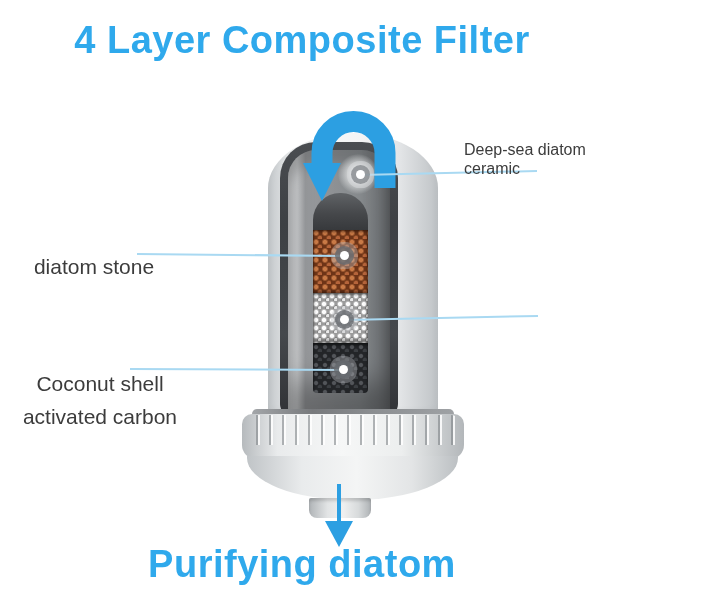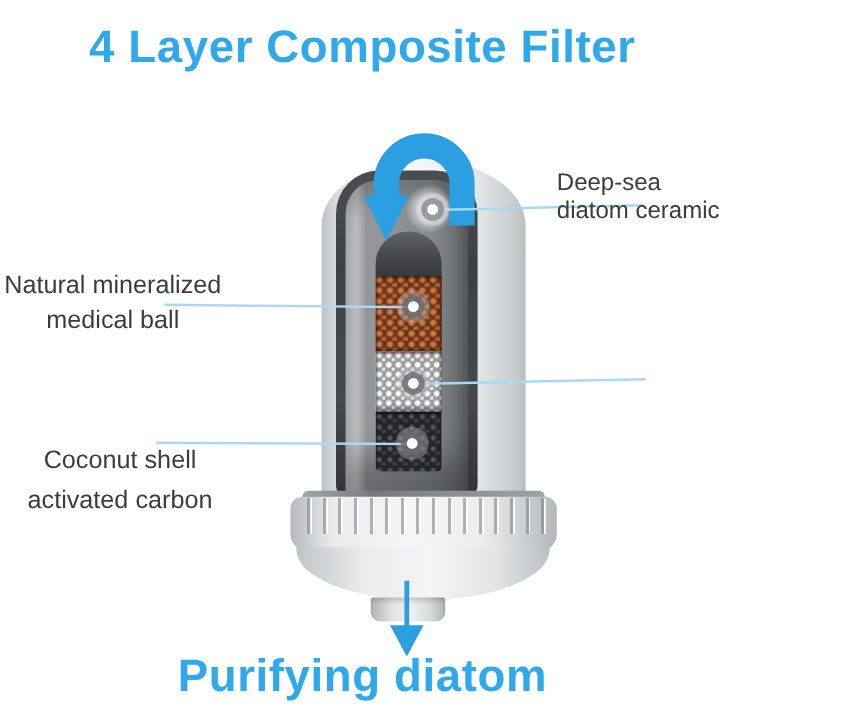--- a/index.html
+++ b/index.html
@@ -16,21 +16,21 @@
 
   .page-title{
     position:absolute;left:0;right:0;top:19px;text-align:center;
     font-size:38px;font-weight:600;color:var(--color-heading_blue);letter-spacing:0.5px;
   }
   .caption-bottom{
     position:absolute;left:0;right:0;top:543px;text-align:center;
     font-size:38px;font-weight:600;color:var(--color-heading_blue);letter-spacing:0.5px;
   }
 
-  .label{position:absolute;color:var(--color-label_text);font-size:20px;line-height:1.2;}
+  .label{position:absolute;color:var(--color-label_text);font-size:16px;line-height:1.2;}
   .label.two-line{font-size:21px;text-align:center;}
   .label-ceramic{left:464px;top:140px;}
   .label-stone{left:2px;top:223px;width:184px;line-height:29px;}
   .label-anion{left:472px;top:273px;}
   .label-carbon{left:0px;top:336px;width:200px;line-height:33px;margin-top:31px;}
 
   
   .device{position:absolute;left:0;top:0;width:720px;height:589px;}
   .filter-body{
     position:absolute;left:268px;top:133px;width:170px;height:285px;
@@ -167,22 +167,22 @@
     </g>
   </svg>
 
   <div class="marker marker-ceramic"></div>
   <div class="marker marker-stone"></div>
   <div class="marker marker-anion"></div>
   <div class="marker marker-carbon"></div>
 
   <div class="label label-ceramic">Deep-sea diatom ceramic</div>
   <div class="label two-line label-stone">
-    <span>Natural mineralized</span><br>
-    <span>medical ball</span>
+    <br>
+    <span>diatom stone</span>
   </div>
   <div class="label two-line label-carbon">
     <span>Coconut shell</span><br>
     <span>activated carbon</span>
   </div>
 
   <div class="caption-bottom">Purifying diatom</div>
 
 </div>
 

